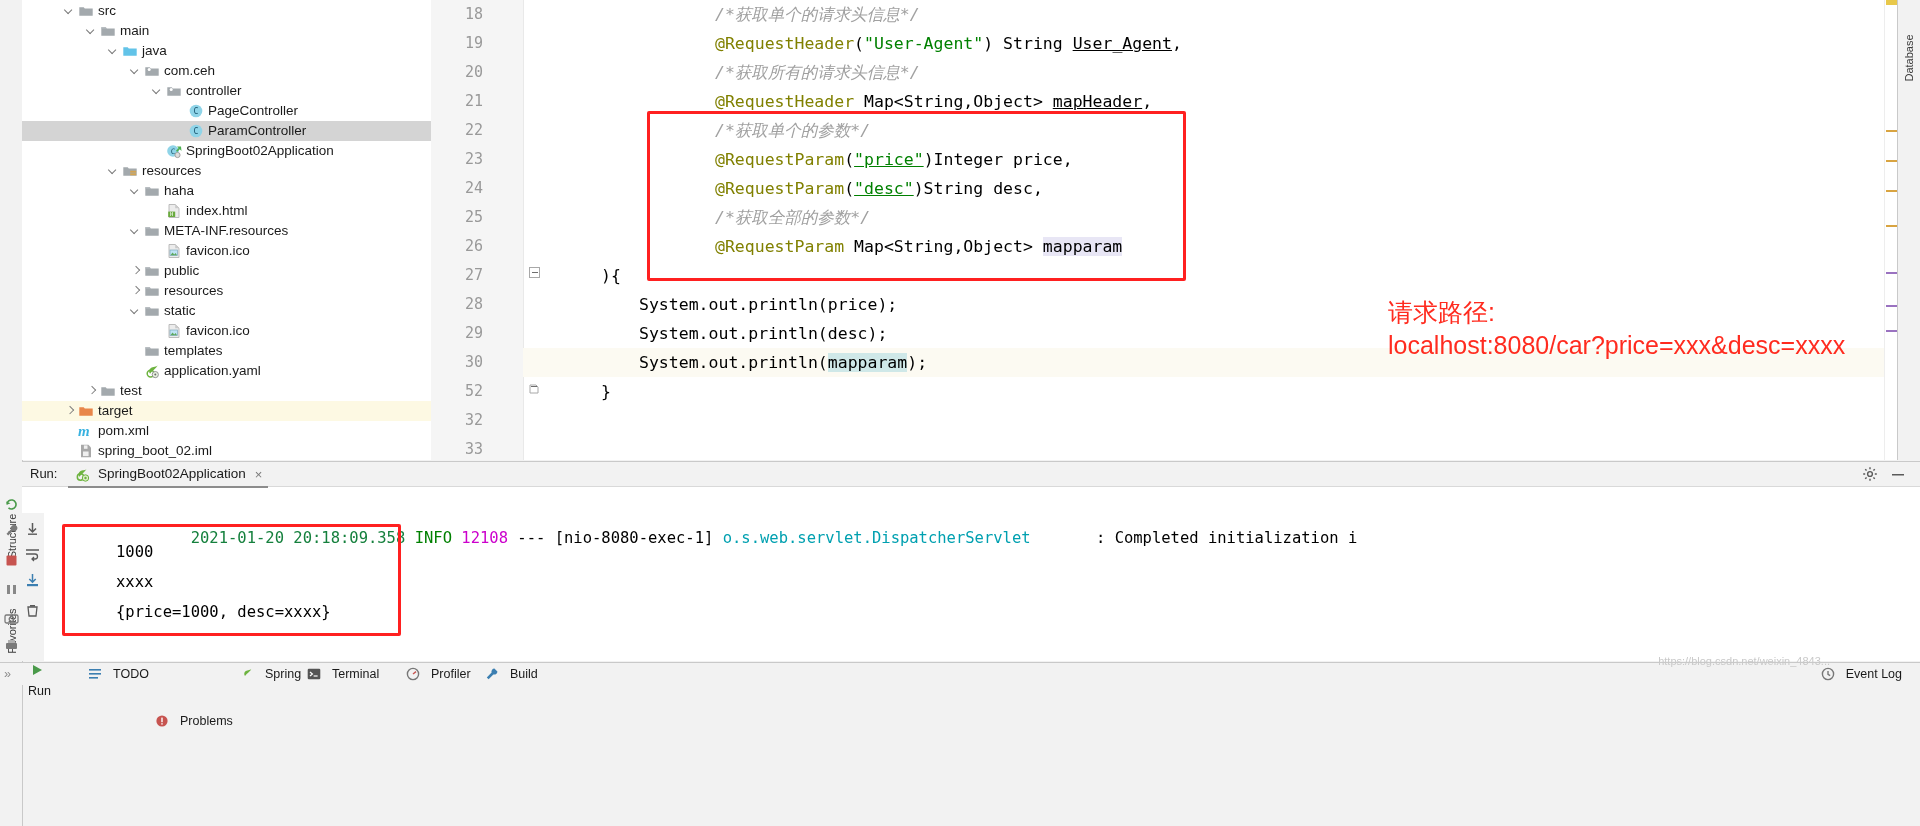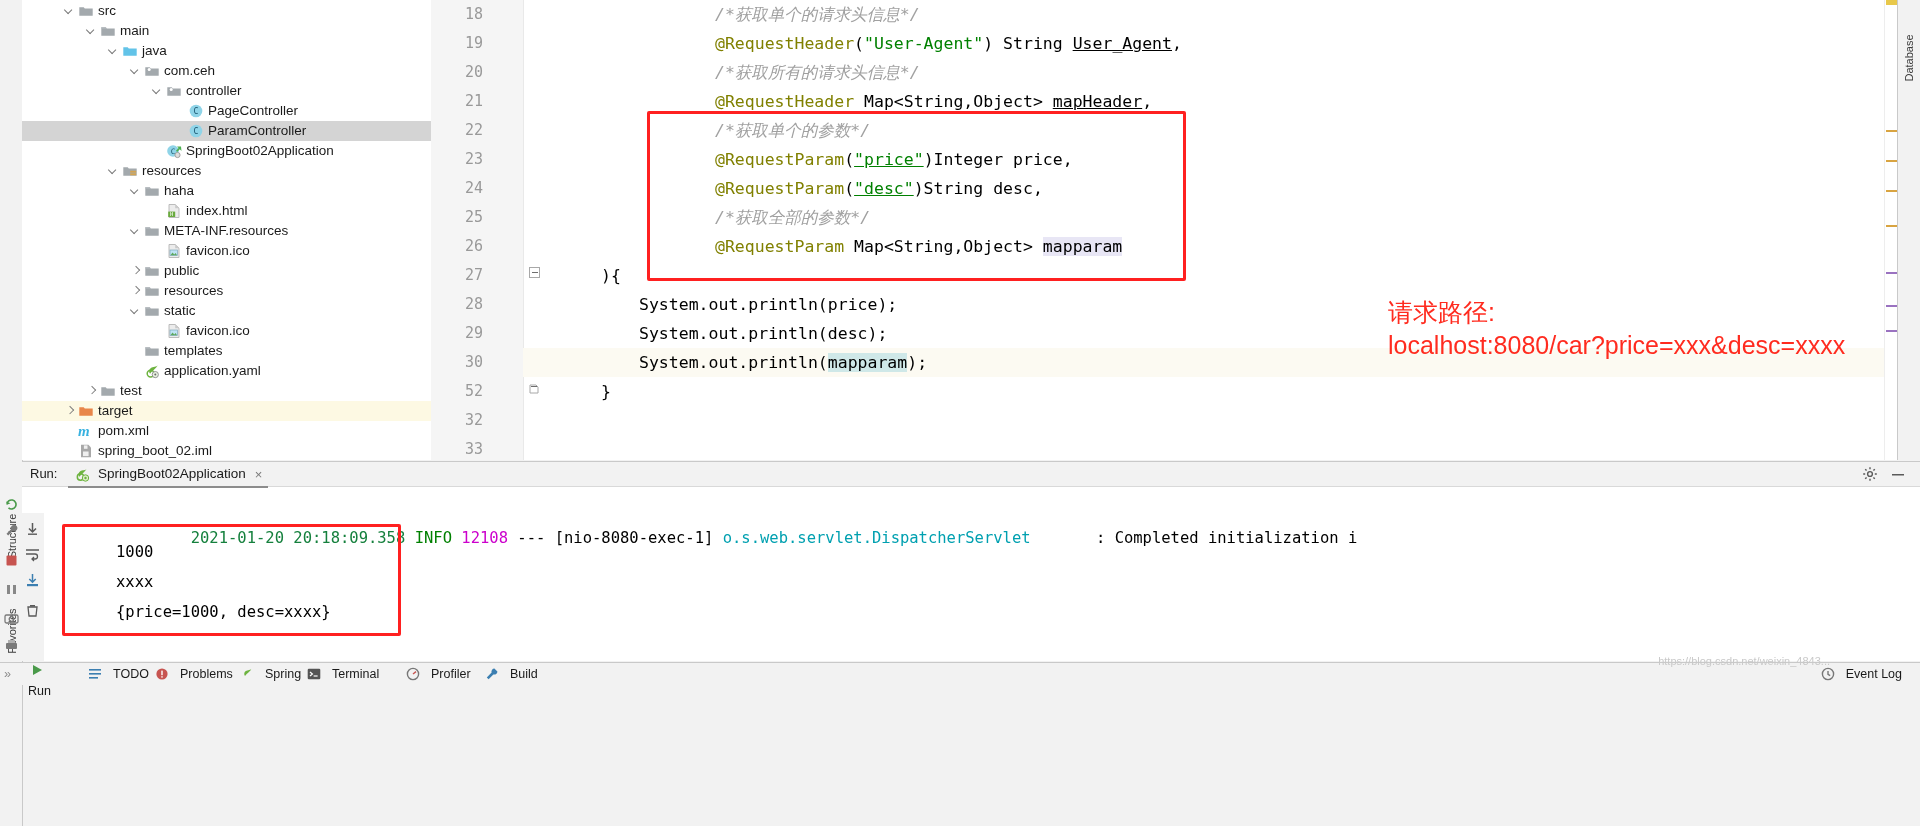--- a/index.html
+++ b/index.html
@@ -650,21 +650,21 @@
     <div class="sb-item" style="left:88px;">
       <span class="ico" style="width:14px;height:14px;">
         <svg width="14" height="14" viewBox="0 0 14 14">
             <rect x="1" y="2" width="12" height="1.6" fill="#3c7fb1"></rect>
             <rect x="1" y="6" width="12" height="1.6" fill="#3c7fb1"></rect>
             <rect x="1" y="10" width="9" height="1.6" fill="#3c7fb1"></rect>
           </svg>
       </span>
       <span>TODO</span>
     </div>
-    <div class="sb-item" style="left:155px;">
+    <div class="sb-item" style="left:155px;margin-top:47px;">
       <span class="ico" style="width:14px;height:14px;">
         <svg width="14" height="14" viewBox="0 0 14 14">
             <circle cx="7" cy="7" r="5.6" fill="#c75450"></circle>
             <rect x="6.3" y="3.6" width="1.4" height="4.6" fill="#fff"></rect>
             <rect x="6.3" y="9.2" width="1.4" height="1.4" fill="#fff"></rect>
           </svg>
       </span>
       <span>Problems</span>
     </div>
     <div class="sb-item" style="left:240px;">

